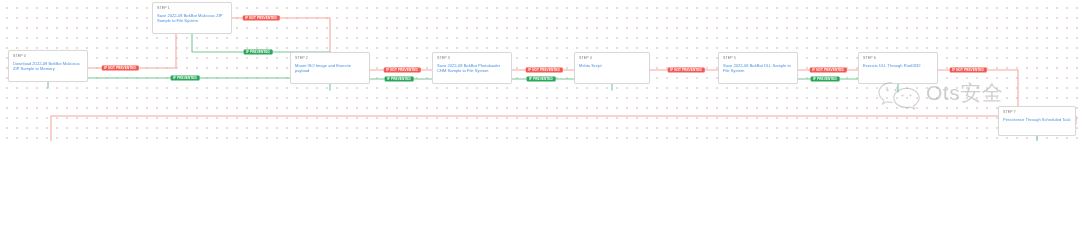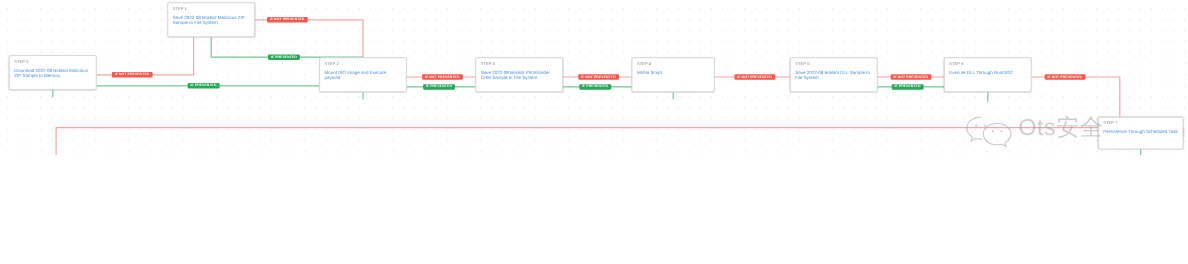--- a/index.html
+++ b/index.html
@@ -68,21 +68,20 @@
   .edge-label.green { background: #2aa85a; }
 
   #watermark {
     position: absolute;
     left: 876px;
     top: 78px;
     width: 200px;
     height: 40px;
     pointer-events: none;
     opacity: 0.42;
-    margin-top: 24px;
   }
   #watermark .wm-text {
     position: absolute;
     left: 50px; top: 2px;
     font-size: 21px;
     line-height: 26px;
     color: #8d8d8d;
     letter-spacing: 0.5px;
     white-space: nowrap;
   }

